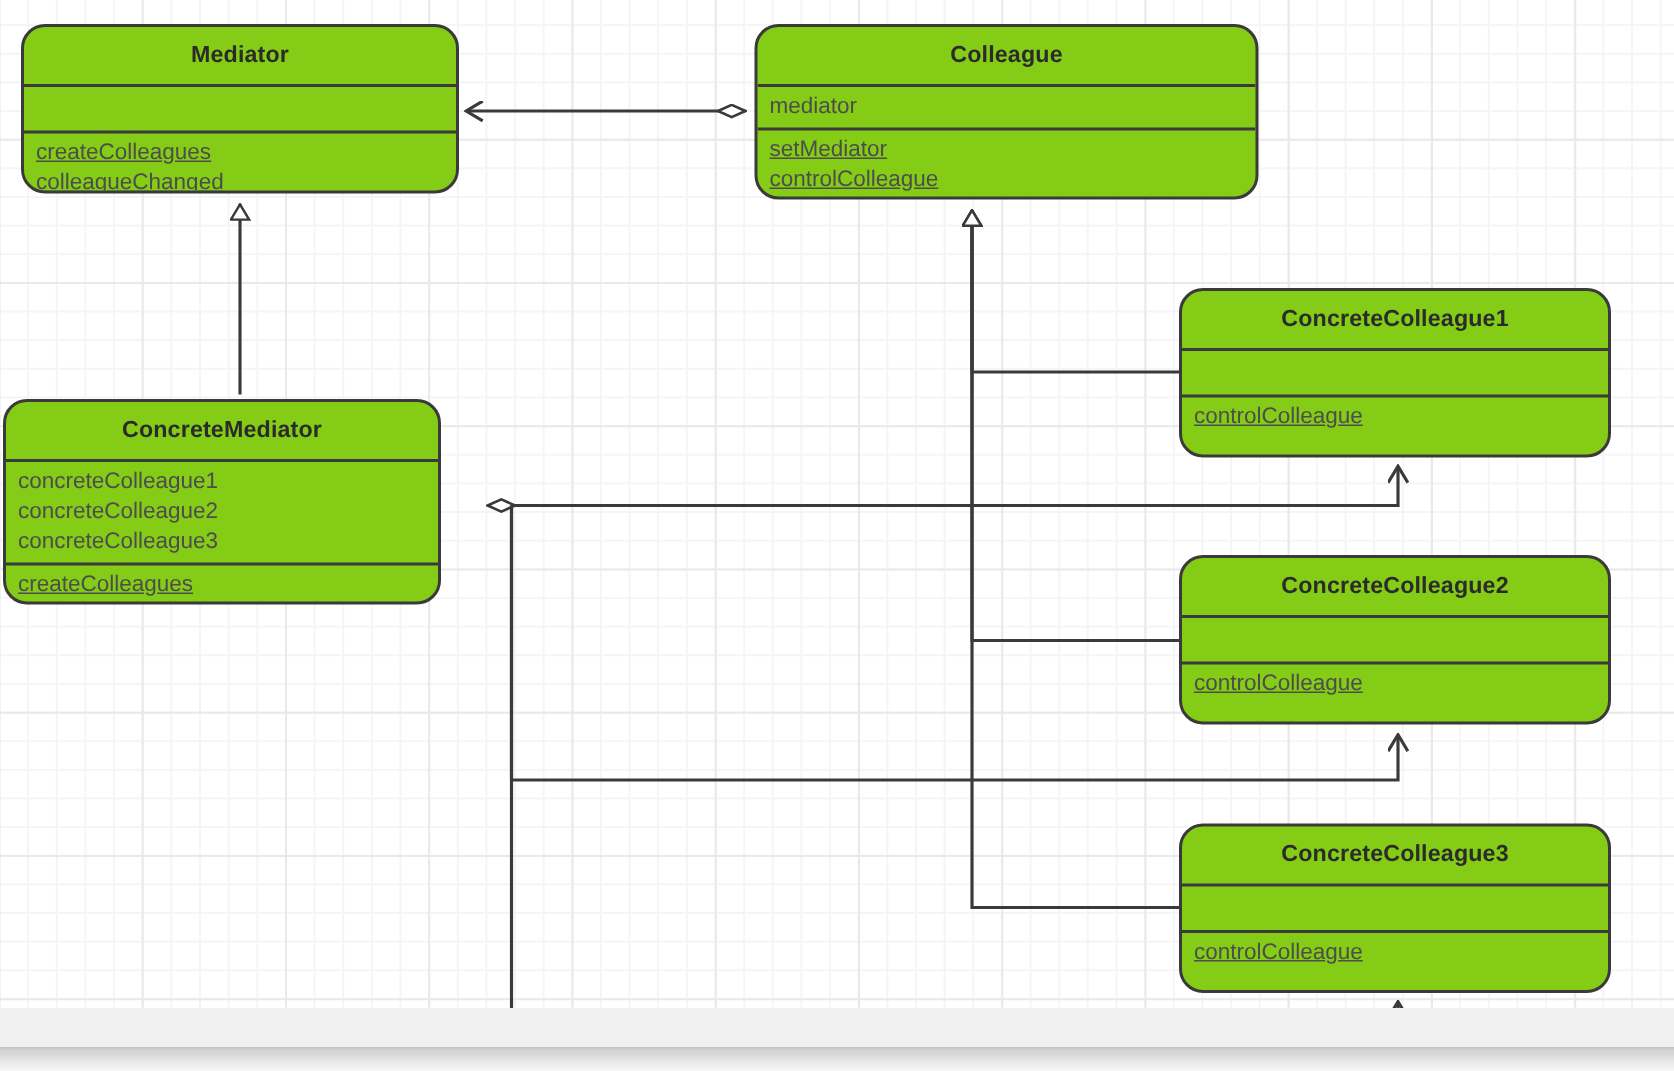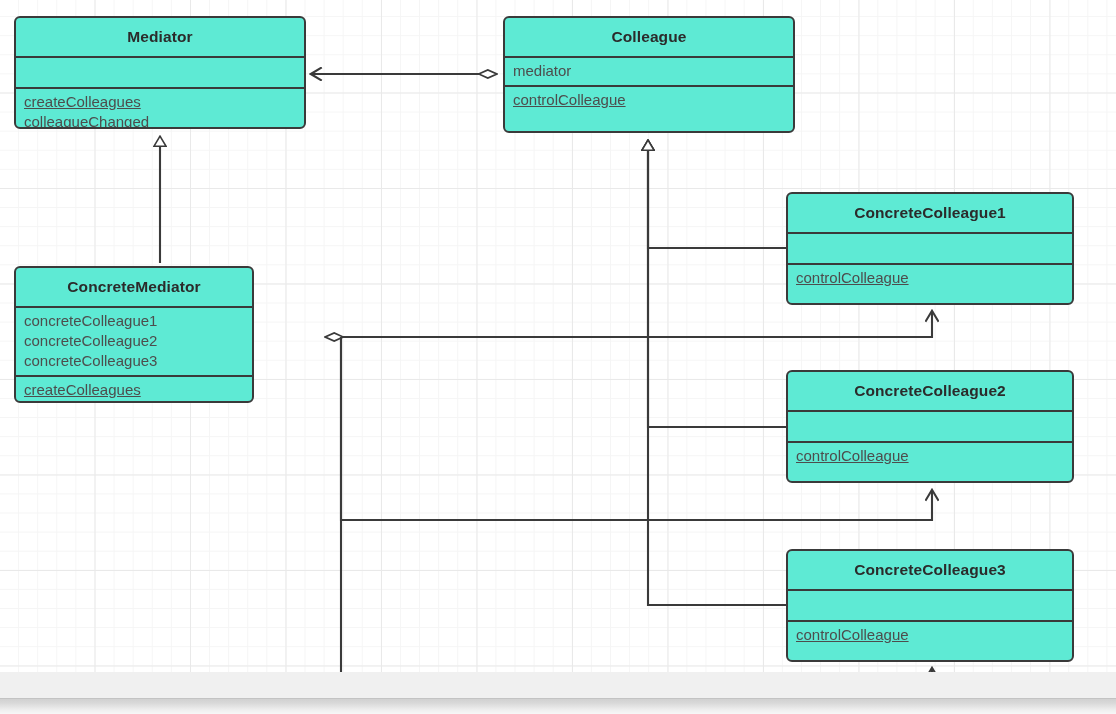--- a/index.html
+++ b/index.html
@@ -43,23 +43,23 @@
     left: 0;
     top: 0;
     width: 1116px;
     height: 714px;
     pointer-events: none;
   }
   
   .uml-class {
     position: absolute;
     box-sizing: border-box;
-    background: #5eead4;
+    background: #84cc16;
     border: 2.2px solid #3a3a3a;
-    border-radius: 6px;
+    border-radius: 16px;
     overflow: hidden;
     z-index: 5;
   }
   .uml-title {
     text-align: center;
     font-weight: bold;
     font-size: 15.5px;
     color: #2b2b2b;
     line-height: 1;
     padding: 11px 6px 11px 6px;
@@ -169,31 +169,32 @@
 
   <div class="uml-class" style="left:14px; top:16px; width:292px; height:113px;">
     <div class="uml-title">Mediator</div>
     <div class="uml-attrs empty"></div>
     <div class="uml-ops">
       <div class="member">createColleagues</div>
       <div class="member">colleagueChanged</div>
     </div>
   </div>
 
-  <div class="uml-class" style="left:503px; top:16px; width:292px; height:117px;">
+  <div class="uml-class" style="left:503px; top:16px; width:336px; height:117px;">
     <div class="uml-title">Colleague</div>
     <div class="uml-attrs">
       <div class="member">mediator</div>
     </div>
     <div class="uml-ops">
-      <div class="member">controlColleague</div>
-    </div>
-  </div>
-
-  <div class="uml-class" style="left:14px; top:266px; width:240px; height:137px;">
+      <div class="member">setMediator</div>
+      <div class="member">controlColleague</div>
+    </div>
+  </div>
+
+  <div class="uml-class" style="left:2px; top:266px; width:292px; height:137px;">
     <div class="uml-title">ConcreteMediator</div>
     <div class="uml-attrs">
       <div class="member">concreteColleague1</div>
       <div class="member">concreteColleague2</div>
       <div class="member">concreteColleague3</div>
     </div>
     <div class="uml-ops">
       <div class="member">createColleagues</div>
       <div class="member">colleagueChanged</div>
     </div>

